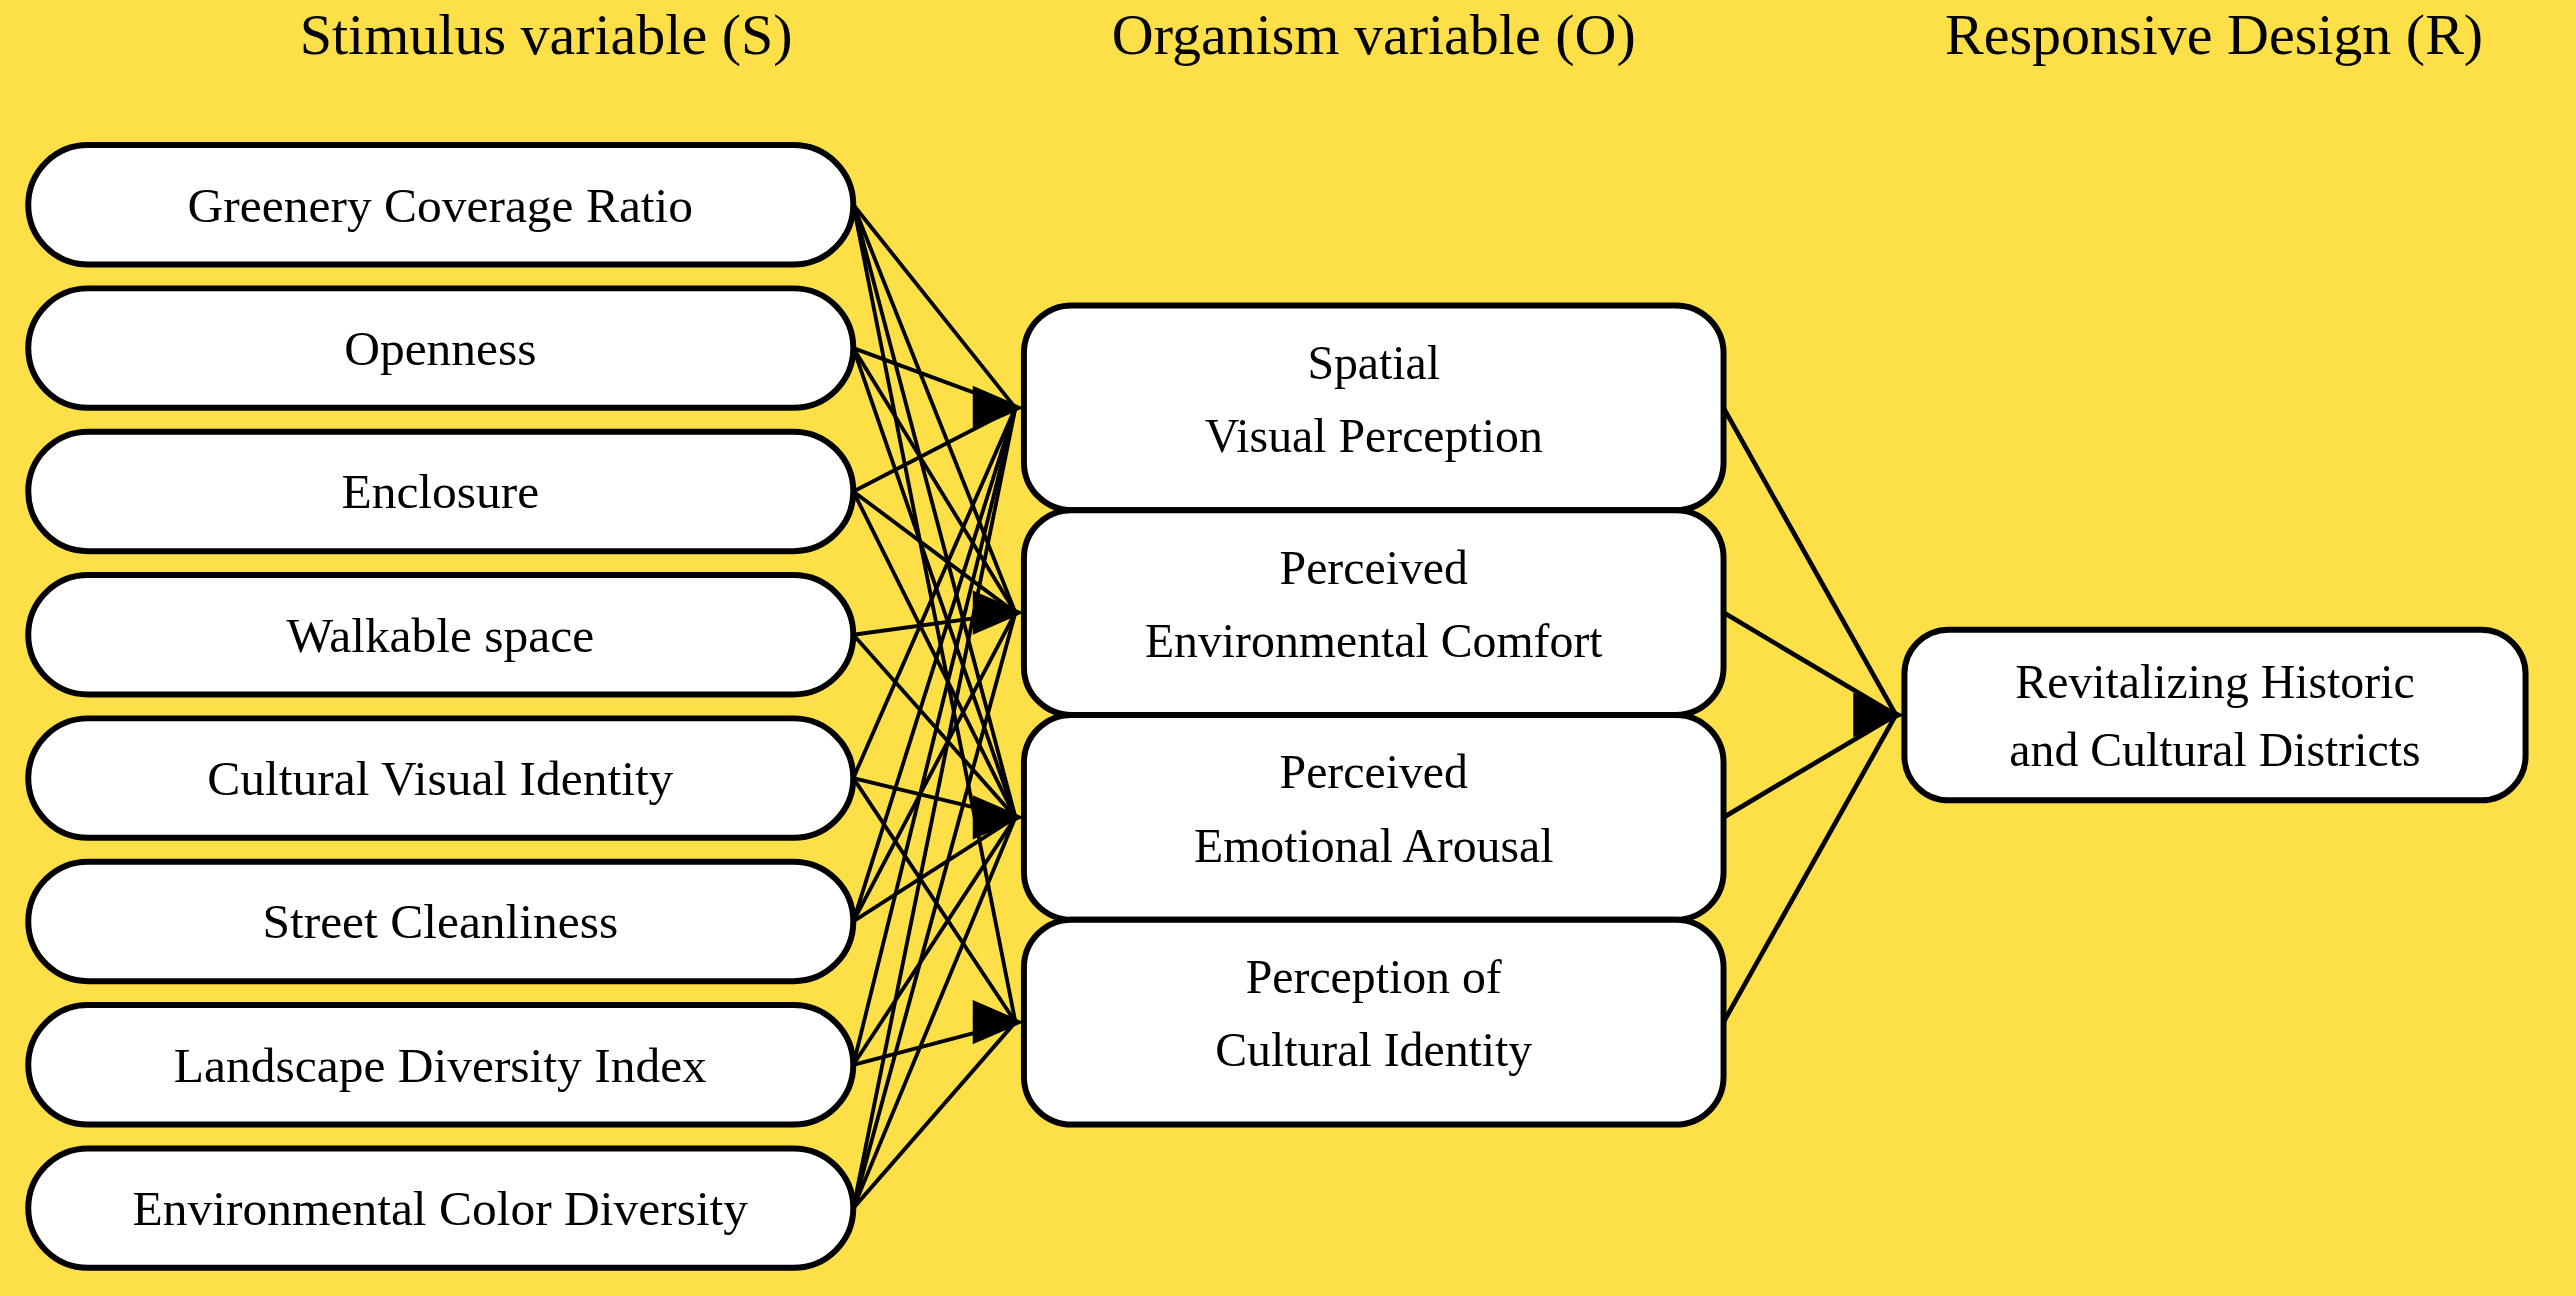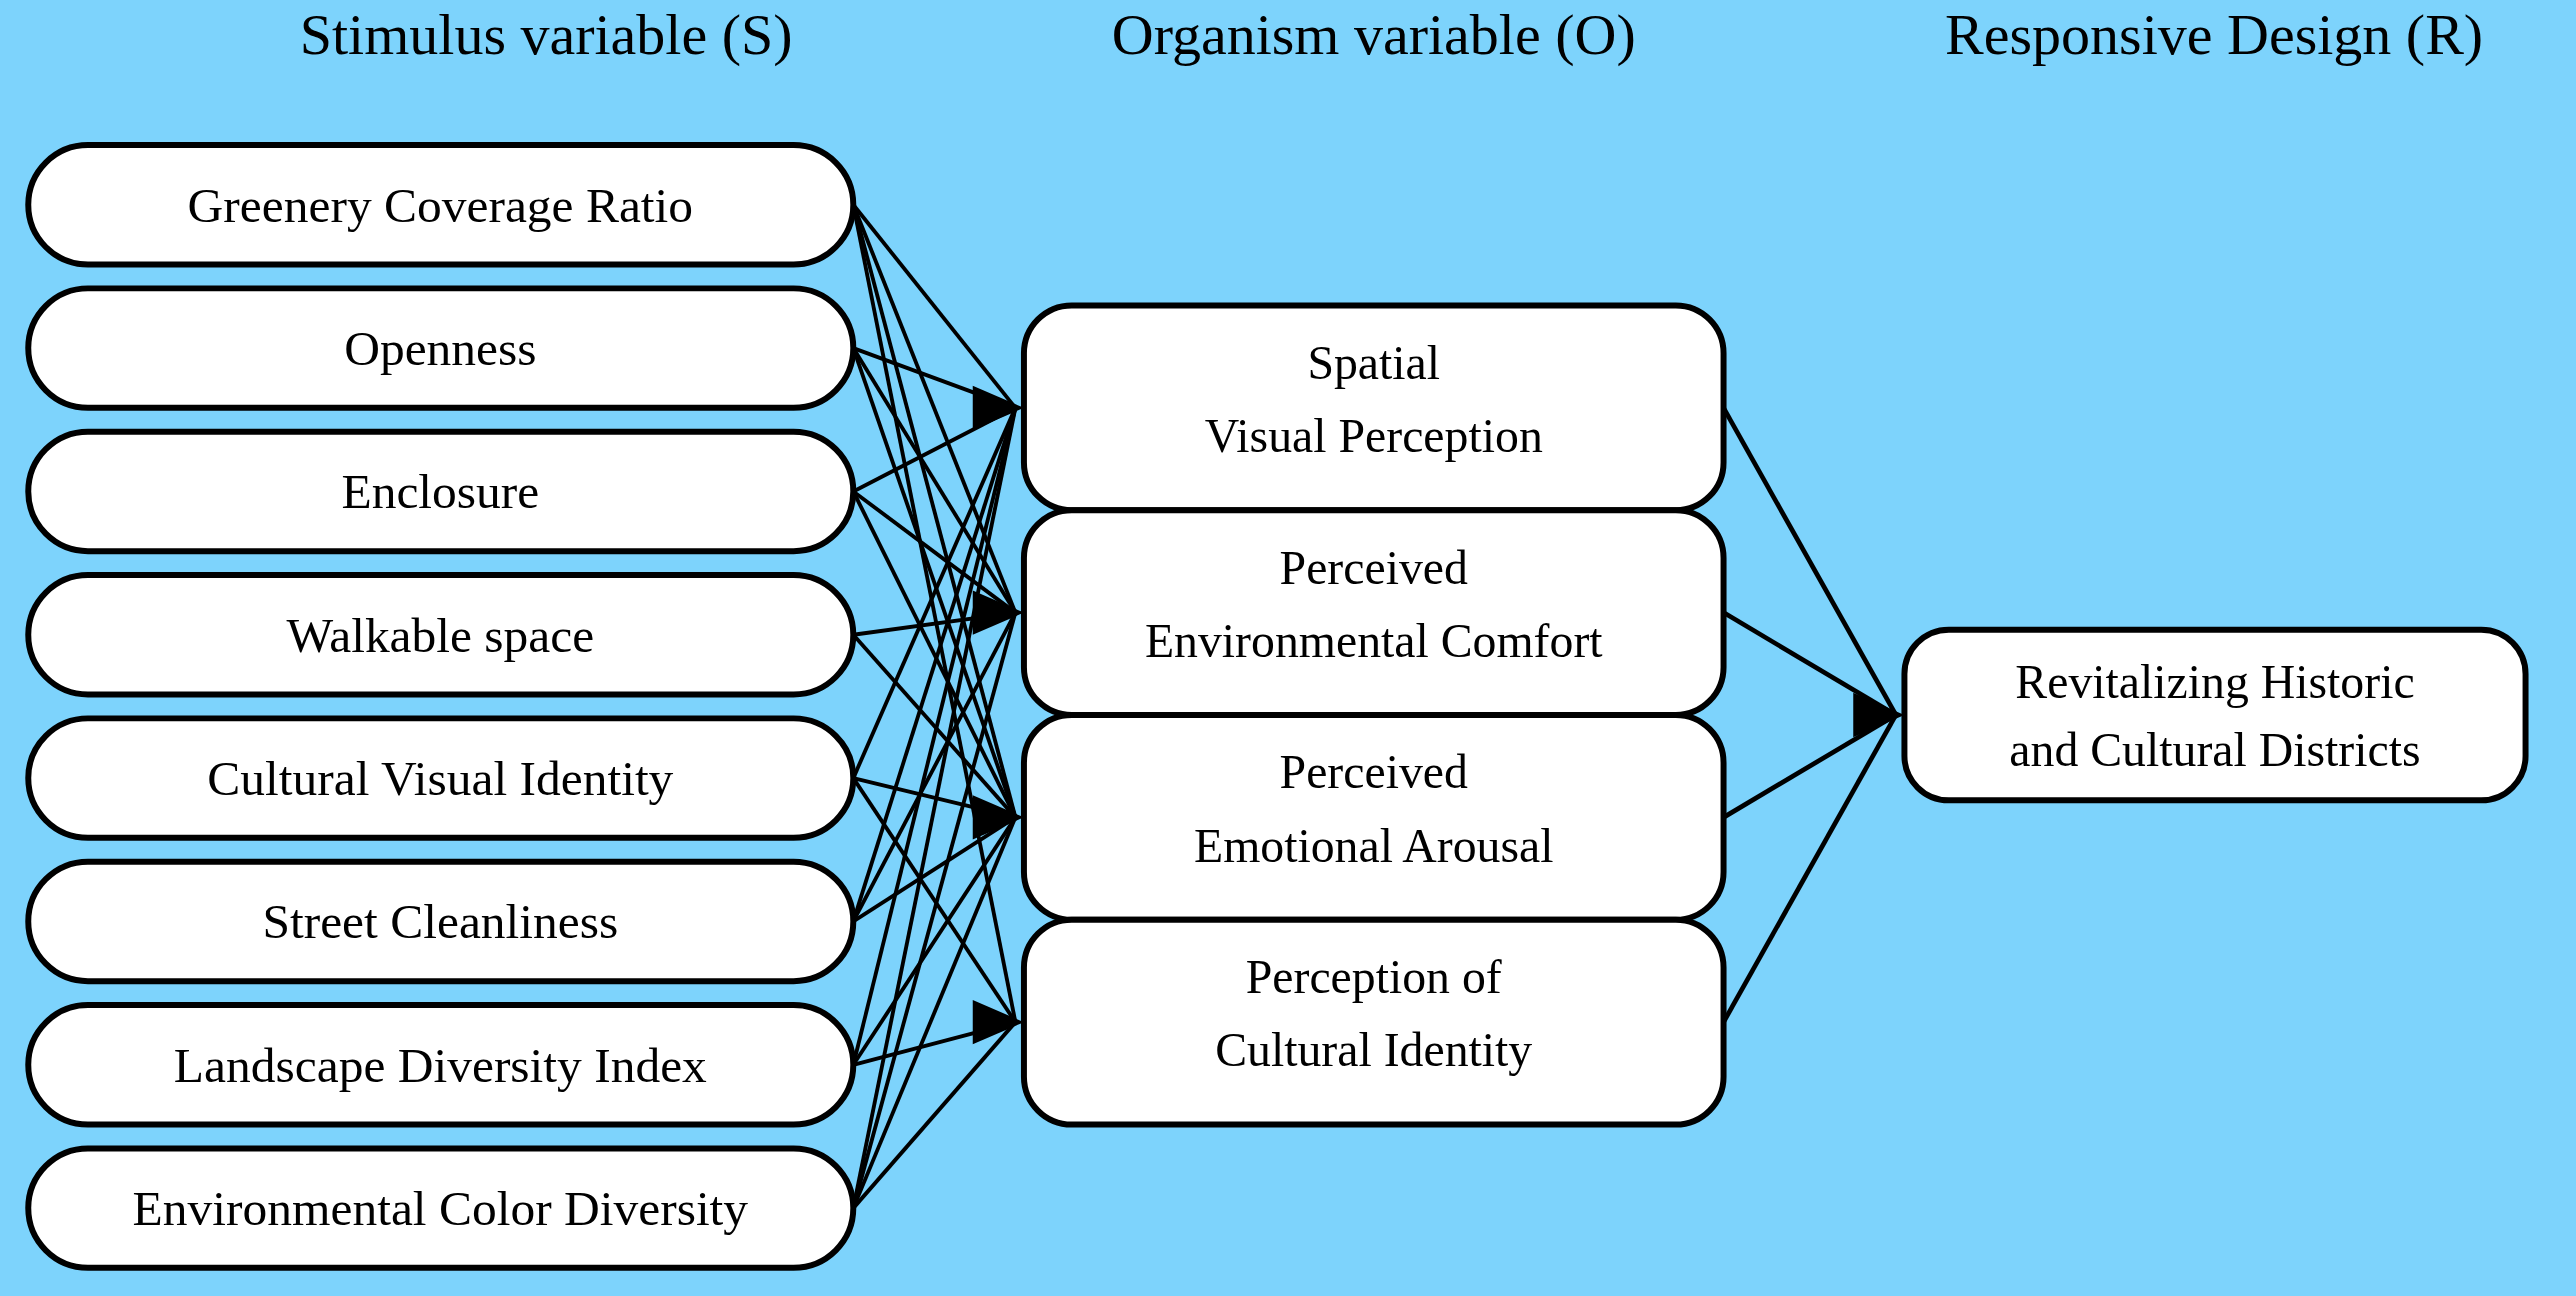--- a/index.html
+++ b/index.html
@@ -4,21 +4,21 @@
 <style>
   html, body {
     margin: 0;
     padding: 0;
     background: #ffffff;
   }
   #page {
     position: relative;
     width: 2576px;
     height: 1296px;
-    background: #7dd3fc;
+    background: #fde047;
     overflow: hidden;
     font-family: "Liberation Serif", "DejaVu Serif", serif;
   }
   #diagram-svg {
     position: absolute;
     left: 0;
     top: 0;
     width: 2576px;
     height: 1296px;
   }

